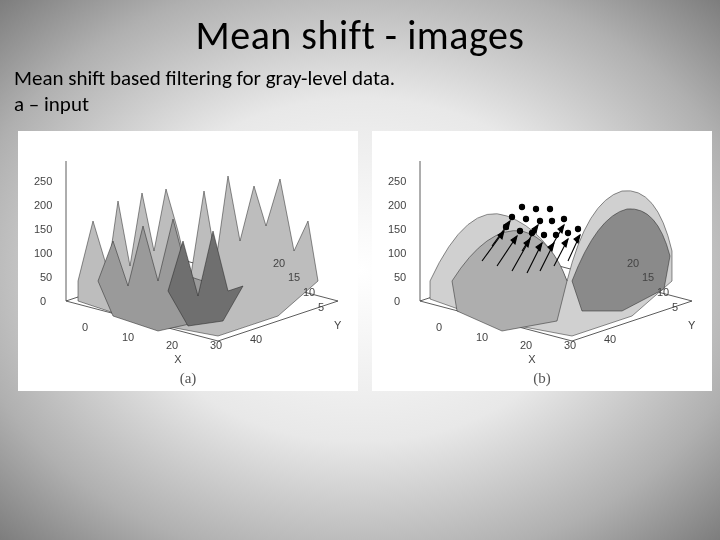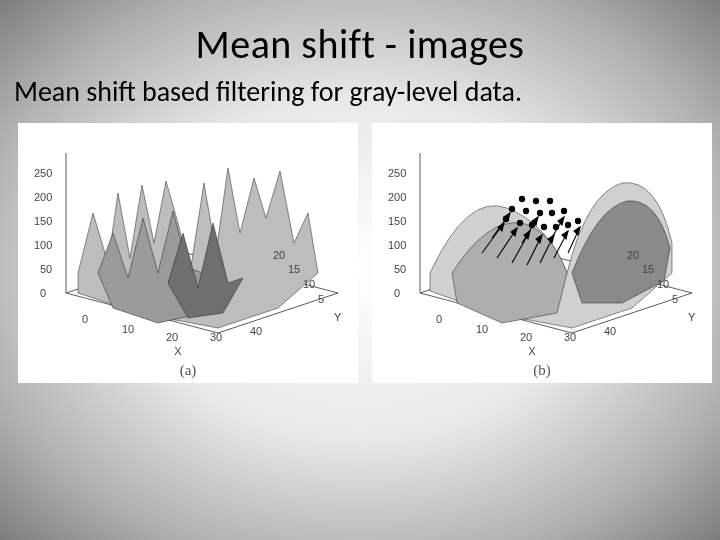--- a/index.html
+++ b/index.html
@@ -6,26 +6,26 @@
   body{
     width:720px;height:540px;
     background:radial-gradient(ellipse at center,#ffffff 0%,#e8e8e8 45%,#b0b0b0 78%,#7d7d7d 100%);
     font-family:Calibri,Arial,sans-serif;
     color:#000;
     overflow:hidden;
   }
   .title{
     text-align:center;
     font-size:40px;
-    padding-top:20px;
+    padding-top:11px;
     letter-spacing:0.5px;
   }
   .body-text{
     padding:6px 18px 0 14px;
-    font-size:28px;
+    font-size:21px;
     line-height:1.22;
   }
   .figs{
     display:flex;
     justify-content:space-between;
     padding:14px 18px 0 18px;
     gap:14px;
   }
   .fig{
     background:#fff;
@@ -43,20 +43,21 @@
     font-family:Arial,sans-serif;font-size:11px;fill:#444;
   }
 </style>
 </head>
 <body>
 
 <div class="title">Mean shift - images</div>
 
 <div class="body-text">
   <div>Mean shift based filtering for gray-level data.</div>
+  <div>a – input</div>
 </div>
 
 <div class="figs">
 
   <div class="fig">
     <svg viewBox="0 0 340 240" width="340" height="240">
 
       <g stroke="#333" stroke-width="0.8" fill="none">
 
         <line x1="48" y1="30" x2="48" y2="170"></line>

